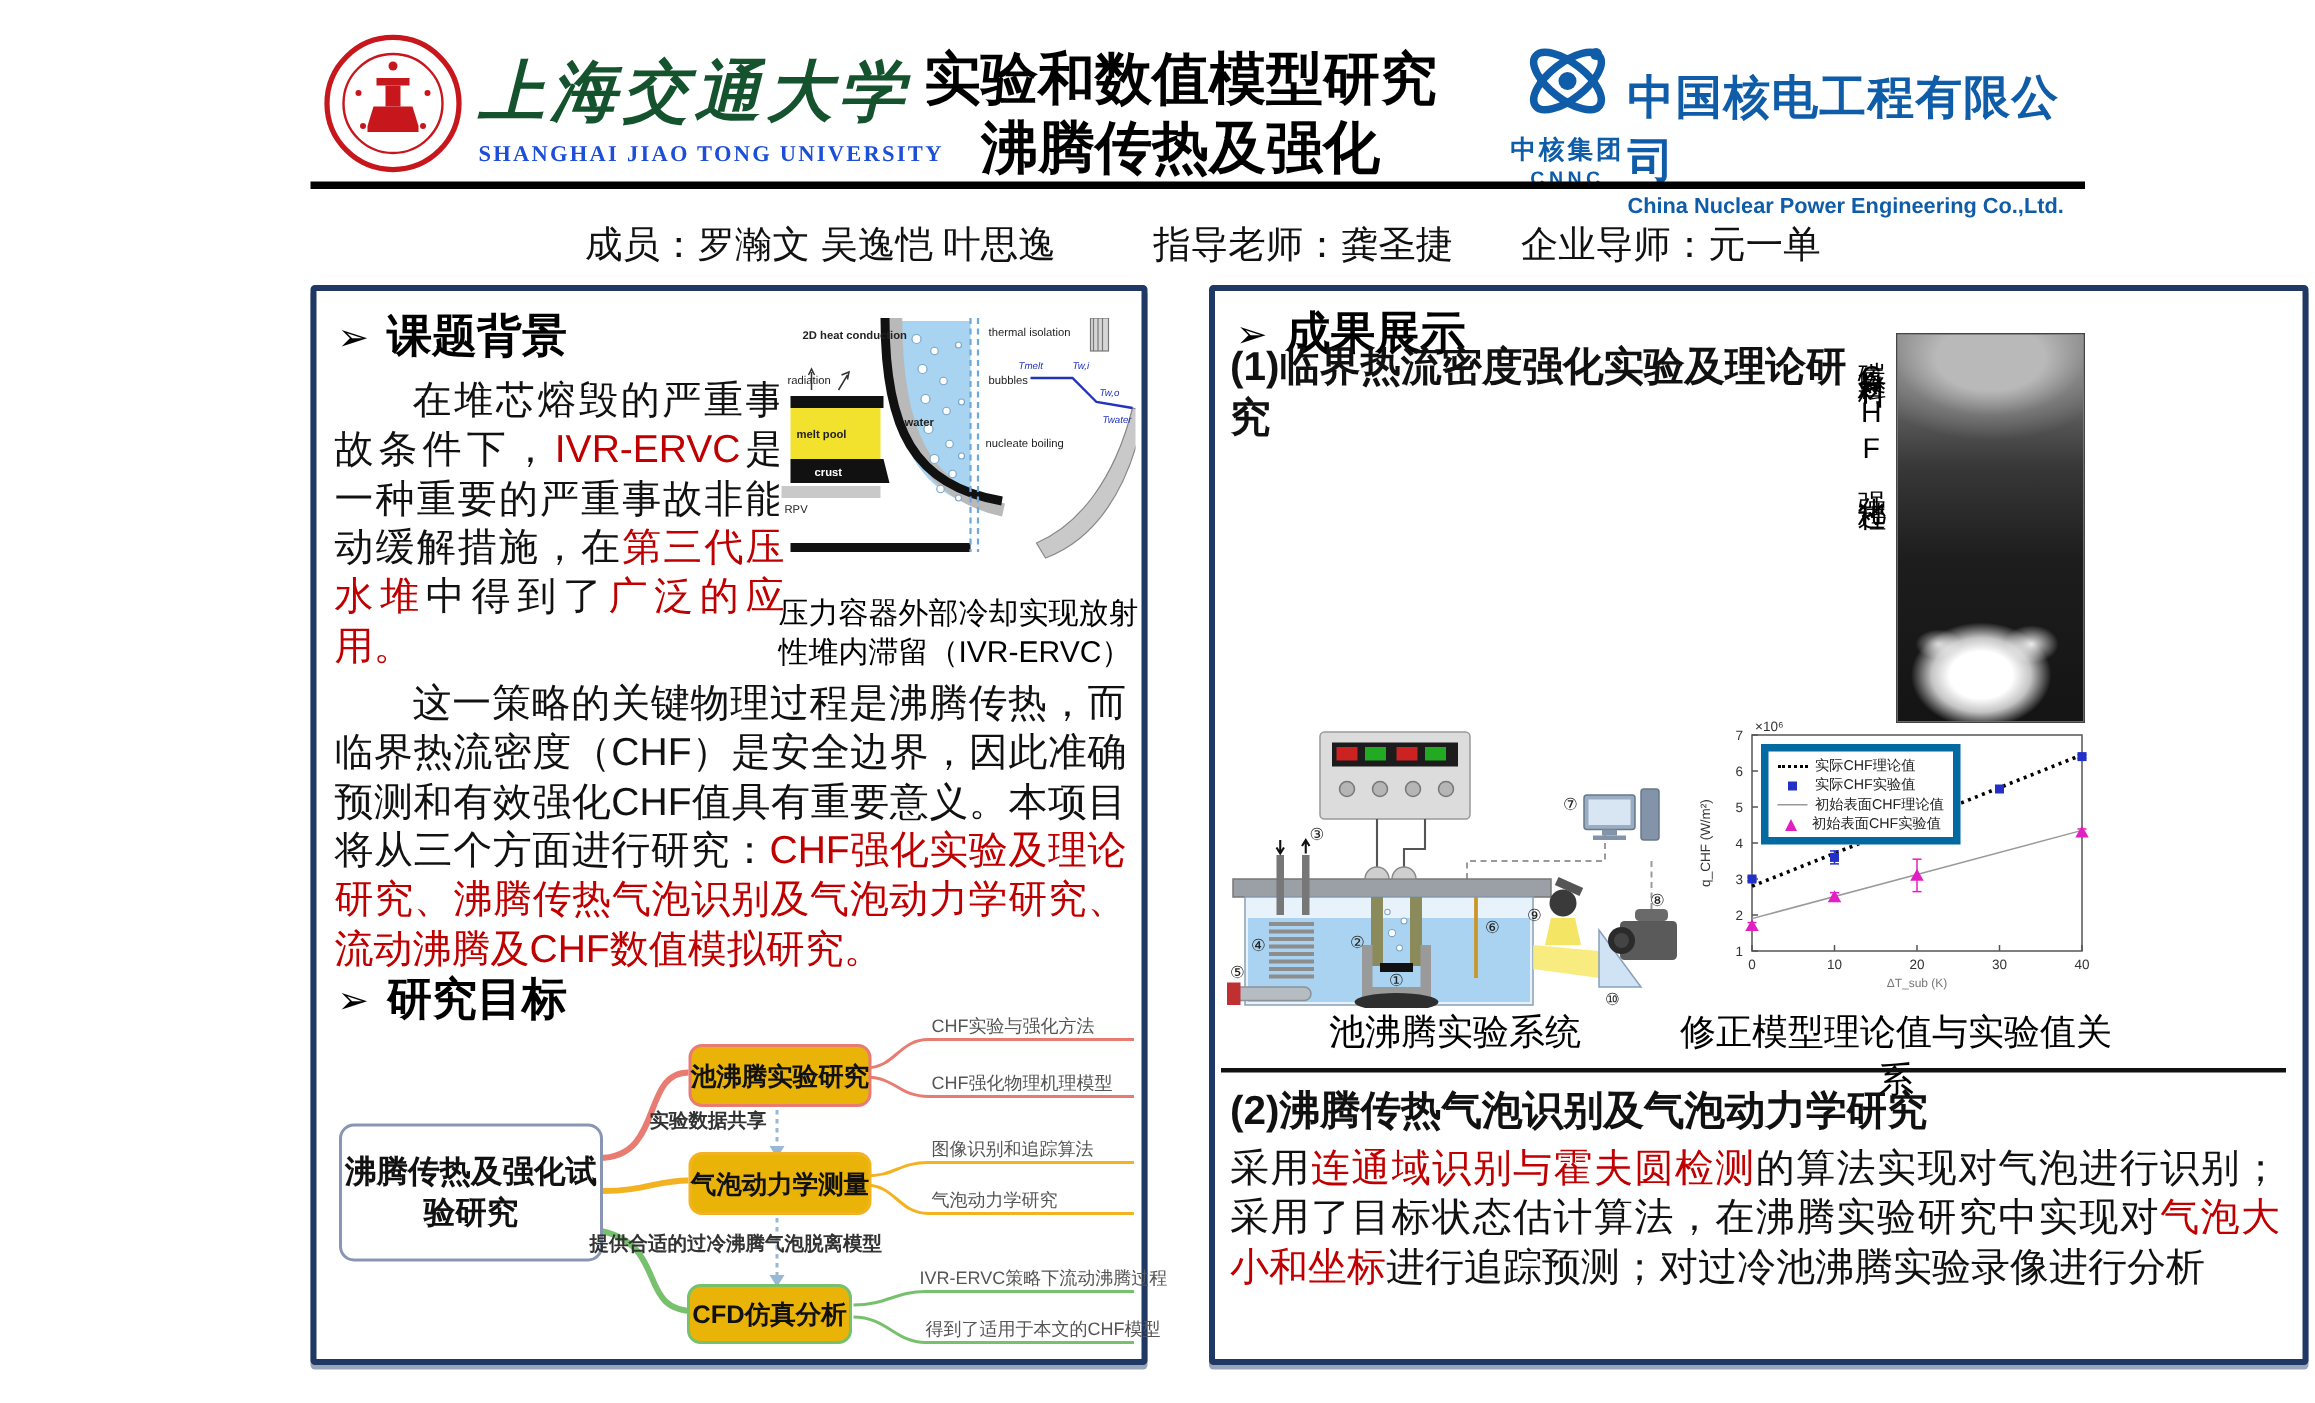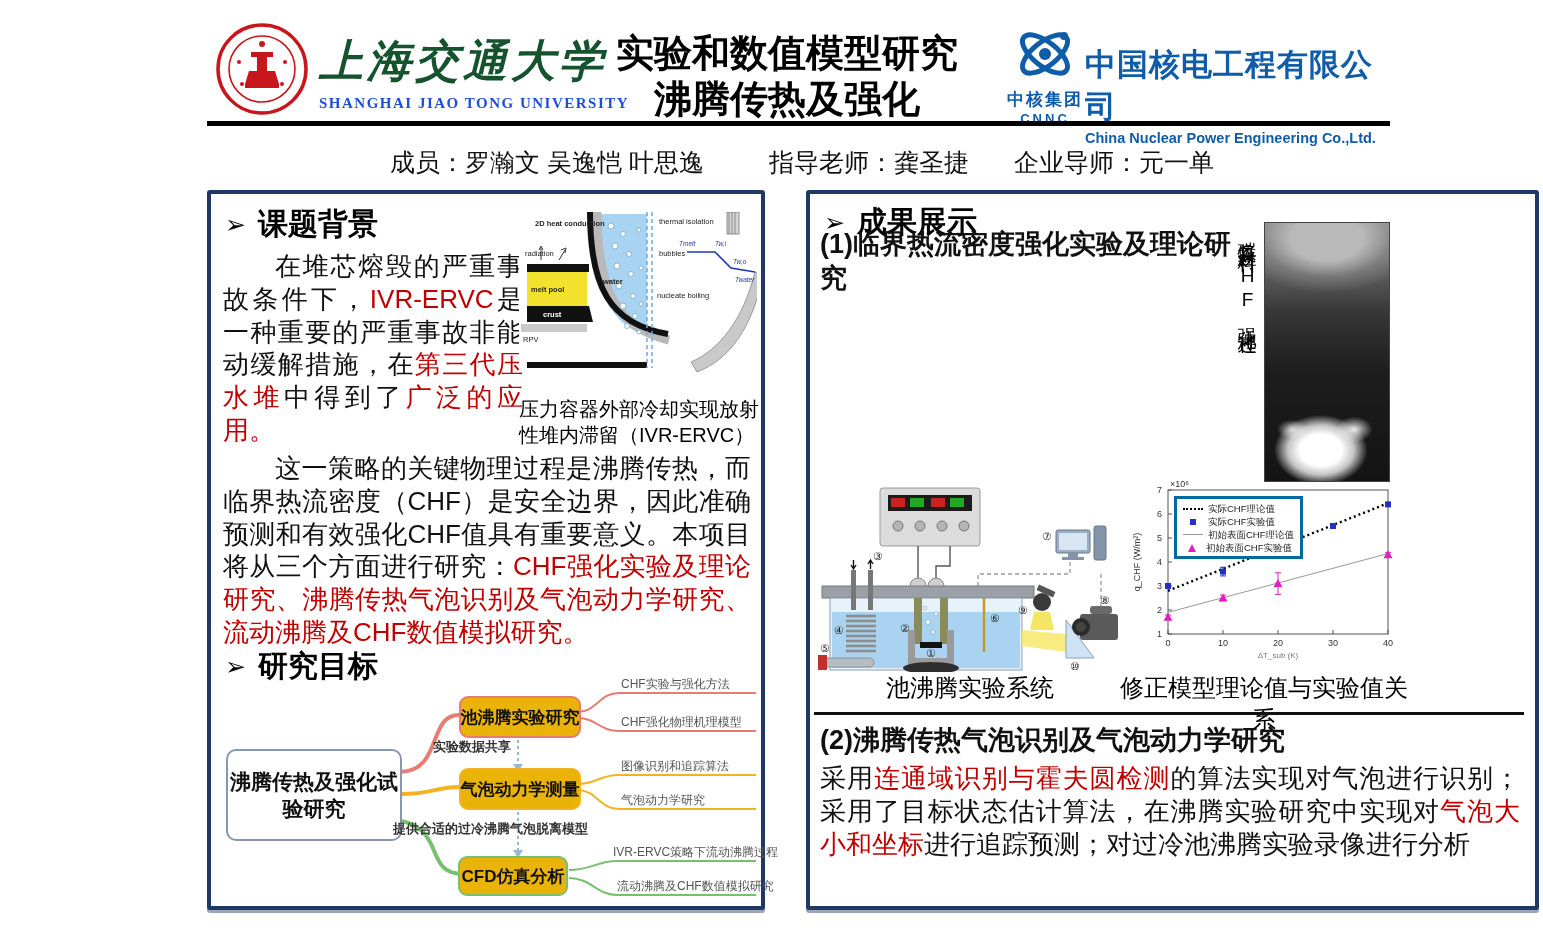--- a/index.html
+++ b/index.html
@@ -41,21 +41,21 @@
   
   .vert-label{writing-mode:vertical-rl;text-orientation:upright;font-size:19px;
               letter-spacing:3px;color:#000;line-height:1;}
   .photo{background:
       radial-gradient(60px 45px at 45% 88%, #ffffff 0 35%, rgba(255,255,255,.75) 55%, rgba(255,255,255,0) 78%),
       radial-gradient(26px 18px at 72% 80%, rgba(255,255,255,.9), rgba(255,255,255,0) 70%),
       radial-gradient(22px 14px at 22% 80%, rgba(240,240,240,.8), rgba(255,255,255,0) 70%),
       radial-gradient(90px 55px at 50% 6%, #b9b9b9 0 40%, rgba(160,160,160,.4) 70%, rgba(0,0,0,0) 100%),
       linear-gradient(180deg,#8e8e8e 0%,#6b6b6b 14%,#383838 34%,#1d1d1d 58%,#141414 100%);
       border:1px solid #444;}
-  .legend{position:absolute;border:3px solid #0369a1;background:#fff;padding:3px 6px 2px 6px;
+  .legend{position:absolute;border:5px solid #0369a1;background:#fff;padding:3px 6px 2px 6px;
           font-size:9.5px;color:#222;line-height:13px;}
   .legend-row{display:flex;align-items:center;gap:5px;height:13px;}
   .sw{display:inline-block;}
   .sw-dot{width:20px;border-top:2.4px dotted #000;}
   .sw-sq{width:6px;height:6px;background:#2330c8;margin:0 7px;}
   .sw-line{width:20px;border-top:1.2px solid #999;}
   .sw-tri{width:0;height:0;border-left:4.5px solid transparent;border-right:4.5px solid transparent;
           border-bottom:8px solid #e020c0;margin:0 5px;}
   svg text{font-family:"Liberation Sans",sans-serif;}
 </style>
@@ -245,21 +245,21 @@
 
       <div class="mm-branch abs" style="left:248px;top:24px;width:118px;height:38px;border-color:#e87c72;">池沸腾实验研究</div>
       <div class="mm-branch abs" style="left:248px;top:96px;width:118px;height:38px;border-color:#f3b320;">气泡动力学测量</div>
       <div class="mm-branch abs" style="left:247px;top:184px;width:106px;height:36px;border-color:#77c06d;">CFD仿真分析</div>
 
       <div class="mm-leaf abs" style="left:410px;top:4px;">CHF实验与强化方法</div>
       <div class="mm-leaf abs" style="left:410px;top:42px;">CHF强化物理机理模型</div>
       <div class="mm-leaf abs" style="left:410px;top:86px;">图像识别和追踪算法</div>
       <div class="mm-leaf abs" style="left:410px;top:120px;">气泡动力学研究</div>
       <div class="mm-leaf abs" style="left:402px;top:172px;">IVR-ERVC策略下流动沸腾过程</div>
-      <div class="mm-leaf abs" style="left:406px;top:206px;">流动沸腾及CHF数值模拟研究</div>
+      <div class="mm-leaf abs" style="left:406px;top:206px;">得到了适用于本文的CHF模型</div>
 
       <div class="mm-link abs" style="left:222px;top:66px;">实验数据共享</div>
       <div class="mm-link abs" style="left:182px;top:148px;">提供合适的过冷沸腾气泡脱离模型</div>
     </div>
   </div>
 
   <div class="panel" style="left:806px;top:190px;width:725px;height:712px;">
 
     <div class="abs h1" style="left:14px;top:8px;">
       <span class="bullet">➢</span>

